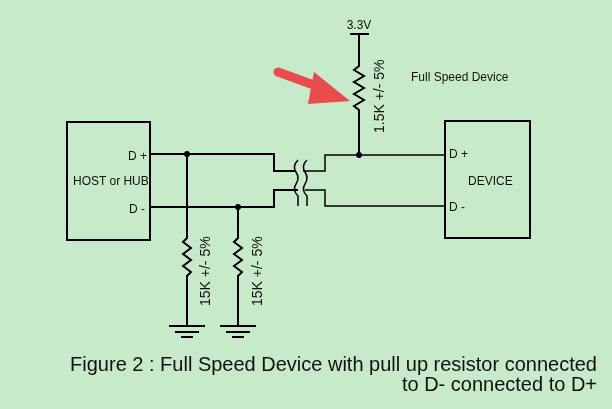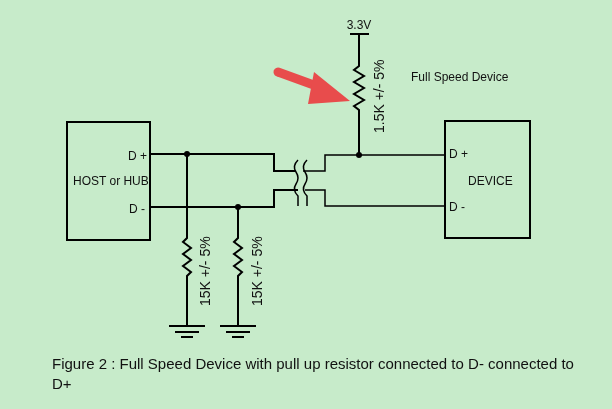--- a/index.html
+++ b/index.html
@@ -8,21 +8,21 @@
       background: #c7ebca;
       position: relative; overflow: hidden;
       font-family: "Liberation Sans", sans-serif;
     }
     svg#schematic { position: absolute; left: 0; top: 0; }
     .wire { stroke: #000; stroke-width: 2; fill: none; }
     .thin { stroke: #000; stroke-width: 1.5; fill: none; }
     .lbl { font-family: "Liberation Sans", sans-serif; fill: #111; }
     #caption {
       position: absolute; left: 52px; top: 354px; width: 545px;
-      font-size: 15px; line-height: 20px; color: #111;
+      font-size: 20px; line-height: 20px; color: #111; text-align: right;
     }
   </style>
 </head>
 <body>
 
 <svg id="schematic" width="612" height="409" viewBox="0 0 612 409">
 
   <rect x="67" y="122" width="83" height="118" class="wire"></rect>
   <text x="147" y="160" text-anchor="end" font-size="12" class="lbl">D +</text>
   <text x="73" y="185" font-size="12" class="lbl">HOST or HUB</text>

